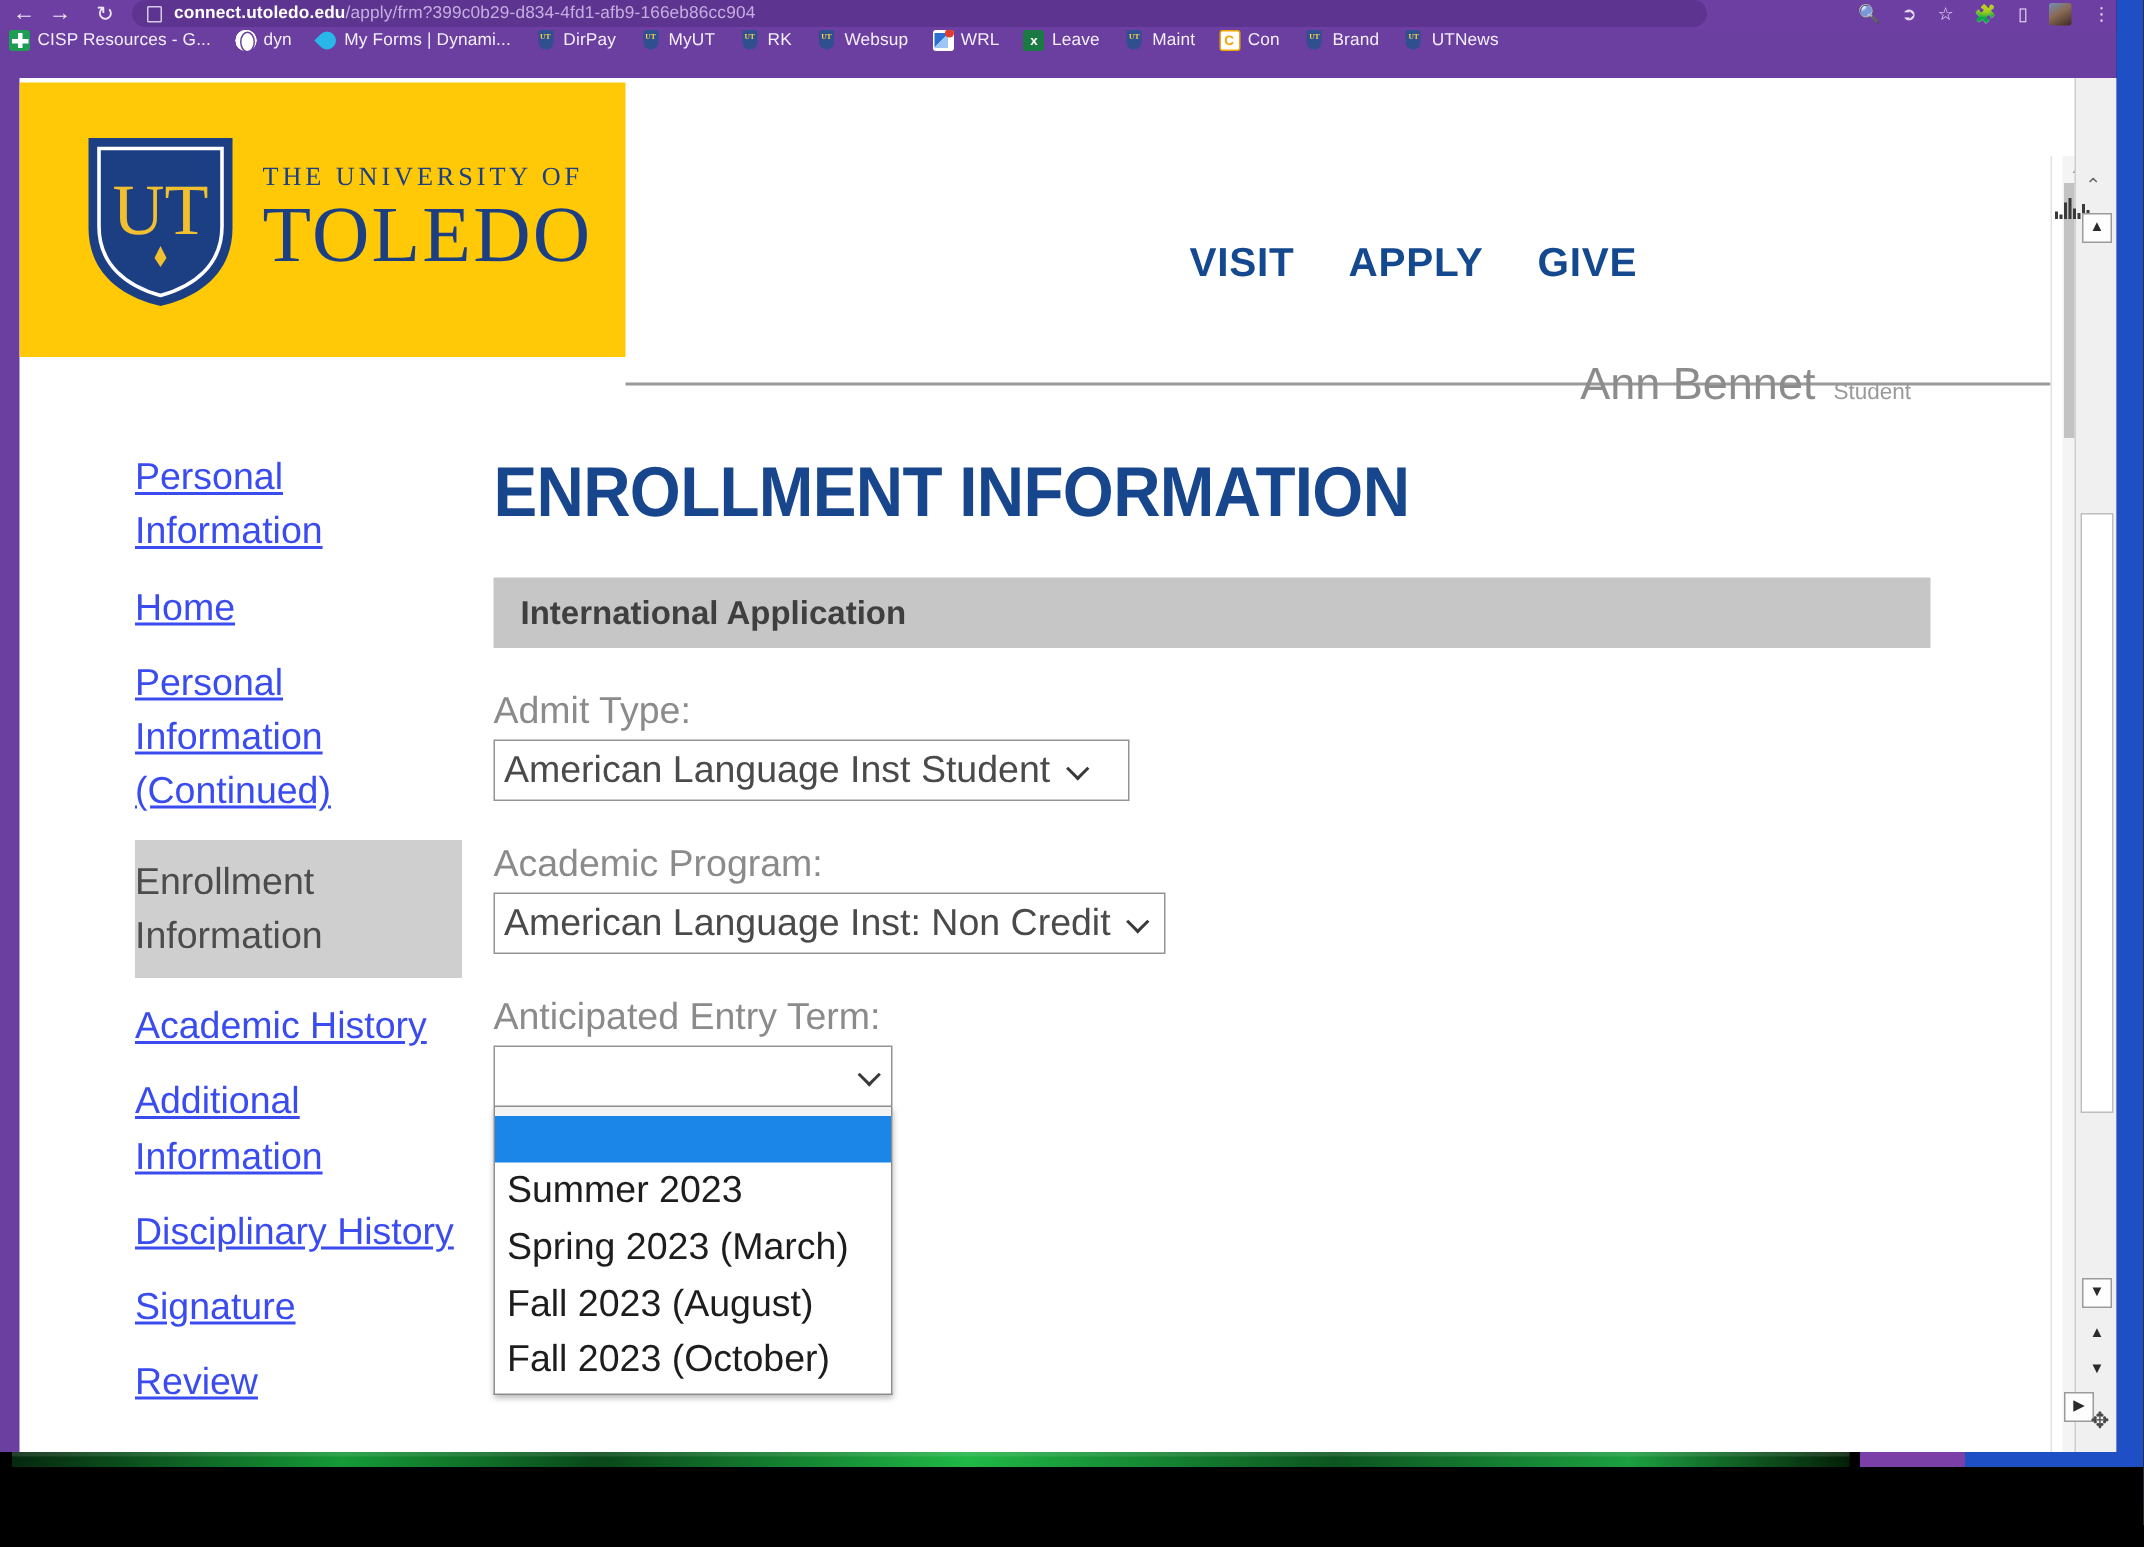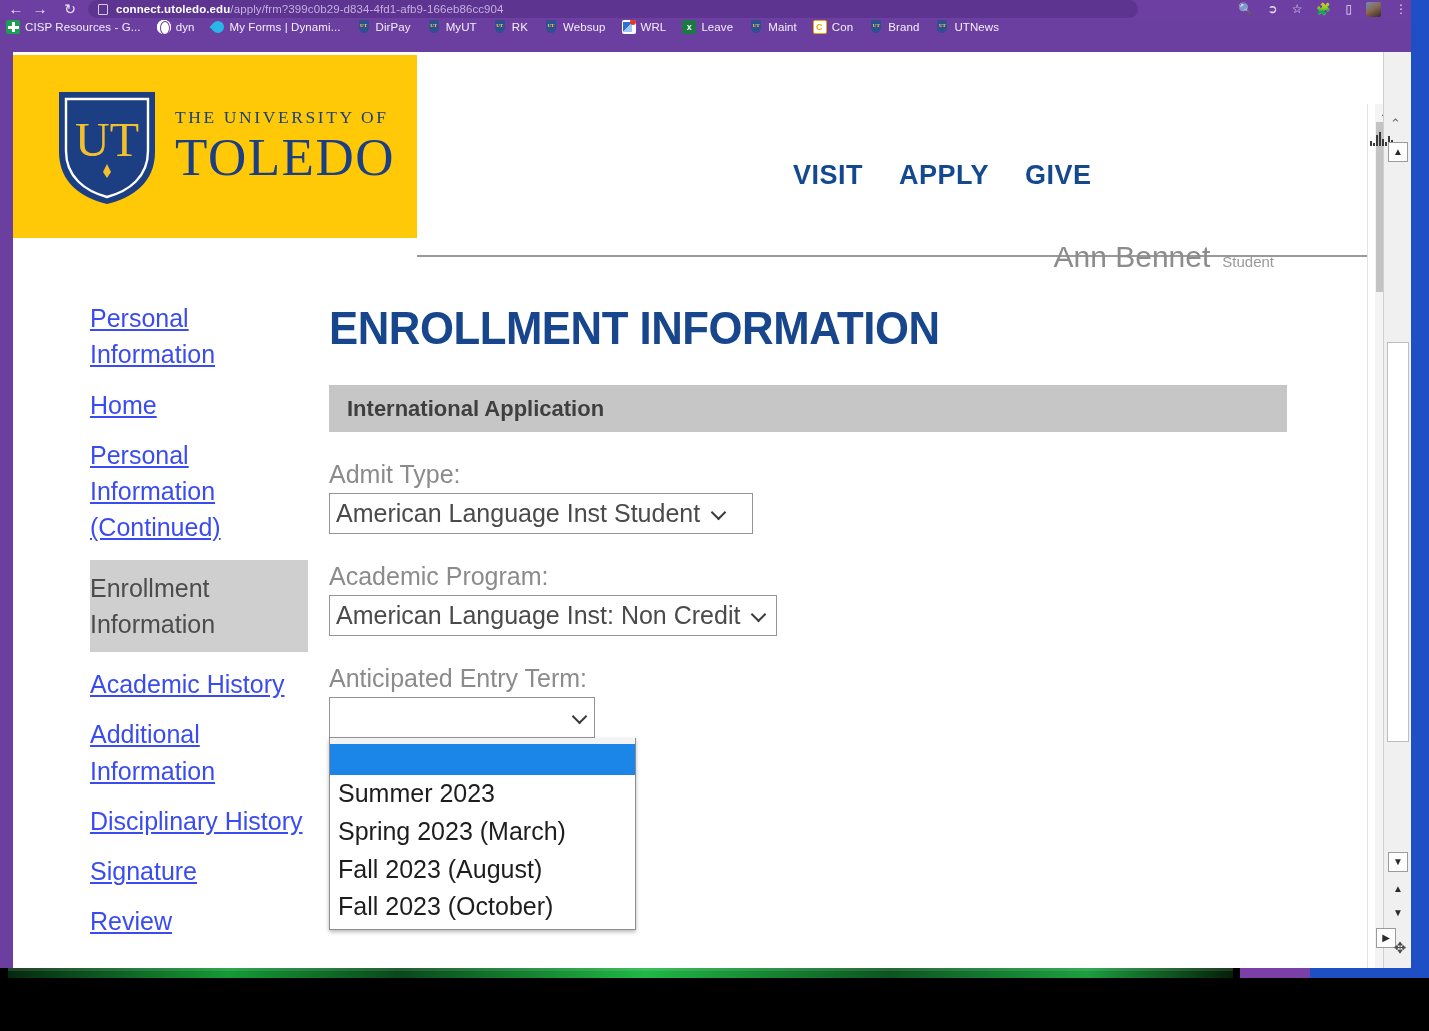--- a/index.html
+++ b/index.html
@@ -333,21 +333,21 @@
     transform: rotate(45deg);
   }
   .sel-admit  { width: 424px; }
   .sel-prog   { width: 448px; }
   .sel-term   { width: 266px; justify-content: flex-end; }
 
   
   .dropdown {
     position: absolute;
     left: 0; top: 41px;
-    width: 307px;
+    width: 266px;
     background: #ffffff;
     border: 1px solid #8d8d8d;
     border-top: none;
     box-shadow: 0 2px 4px rgba(0,0,0,.28);
     box-sizing: border-box;
     z-index: 40;
     padding-bottom: 3px;
   }
   .dd-spacer { height: 6px; background:#f3f3f3; }
   .dd-option {

